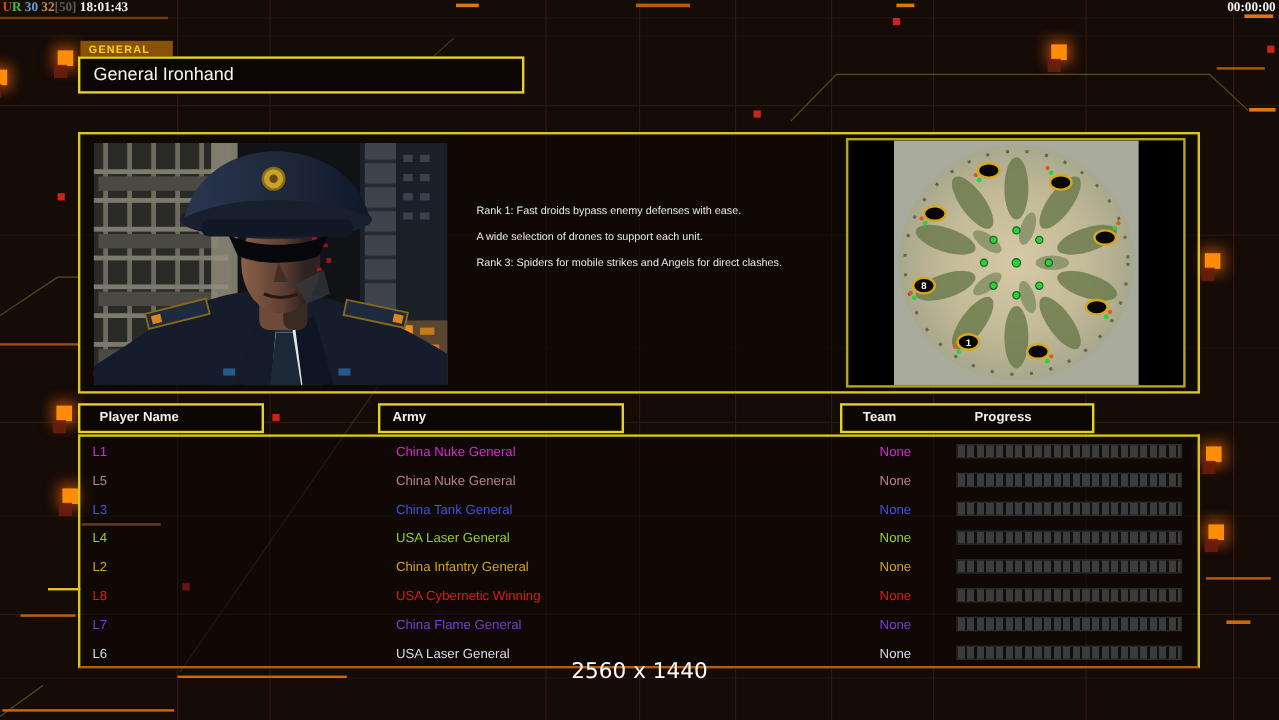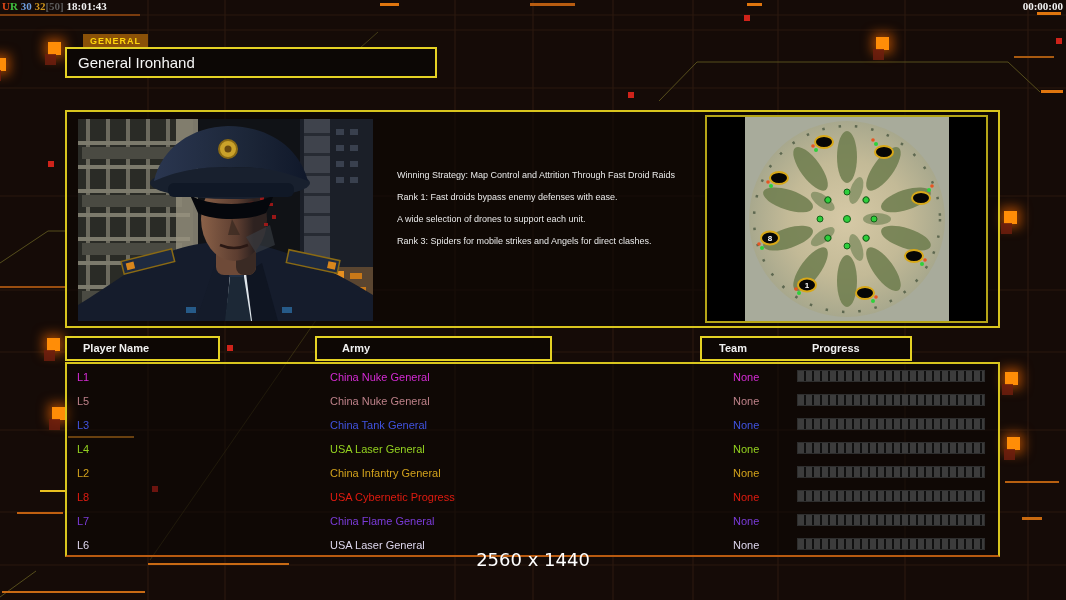--- a/index.html
+++ b/index.html
@@ -12,37 +12,37 @@
        background:#6f1d0e;opacity:.85;}
   .rsq{position:absolute;width:6px;height:6px;background:#cf231a;z-index:1;}
   .rsq.dim{background:#6a1a10;}
 
   .topbar{position:absolute;left:0;top:0;width:1066px;height:14px;z-index:3;
           font-family:Liberation Serif, serif;font-weight:bold;font-size:11px;line-height:13px;}
   .topbar .left{position:absolute;left:2px;top:0;white-space:pre;}
   .topbar .right{position:absolute;right:3px;top:0;color:#f2f2f2;}
 
   .gen-tab{position:absolute;left:67px;top:34px;z-index:2;background:#8a5108;color:#ffd60c;
-           font-size:9px;font-weight:bold;letter-spacing:1px;padding:2px 7px 1px 7px;margin-left:16px;}
+           font-size:9px;font-weight:bold;letter-spacing:1px;padding:2px 19px 1px 7px;}
   .name-box{position:absolute;left:65px;top:47px;width:372px;height:31px;z-index:2;
             border:2px solid #e5d224;background:#0c0705;color:#f5f5f5;font-size:15px;
             line-height:27px;padding-left:11px;box-sizing:border-box;}
 
   .info-panel{position:absolute;left:65px;top:110px;width:935px;height:218px;z-index:2;
               border:2px solid #d8c51e;background:rgba(12,6,3,.6);box-sizing:border-box;}
   .portrait{position:absolute;left:11px;top:7px;width:295px;height:202px;background:#000;}
   .strategy{position:absolute;left:330px;top:58px;width:296px;color:#e9e9e9;font-size:9px;line-height:11px;}
   .strategy p{margin:0 0 11px 0;}
   .map-box{position:absolute;left:638px;top:3px;width:283px;height:208px;border:2px solid #b5a517;
            background:#000;box-sizing:border-box;display:flex;align-items:center;justify-content:center;}
 
   .hdr{position:absolute;top:336px;height:25px;z-index:2;border:2px solid #e5d224;background:#0d0704;
        box-sizing:border-box;color:#f0f0f0;font-weight:bold;font-size:11px;line-height:21px;}
   .hdr-player{left:65px;width:155px;padding-left:16px;}
-  .hdr-army{left:315px;width:237px;padding-left:25px;}
+  .hdr-army{left:315px;width:205px;padding-left:10px;}
   .hdr-team{left:700px;width:212px;}
   .hdr-team .t1{position:absolute;left:17px;top:0;}
   .hdr-team .t2{position:absolute;left:110px;top:0;text-align:center;}
 
   .ptable{position:absolute;left:65px;top:362px;width:935px;height:195px;z-index:2;
           border:2px solid #d8c51e;border-bottom:2px solid #b85a10;background:rgba(10,5,3,.5);
           box-sizing:border-box;padding-top:3px;}
   .prow{position:relative;height:24px;font-size:11px;}
   .prow span{position:absolute;top:4px;white-space:nowrap;}
   .c-name{left:10px;}
@@ -254,21 +254,20 @@
         <g transform="rotate(12 235 143)">
             <rect x="209" y="136" width="52" height="13" fill="#1e2a40" stroke="#8a6a14" stroke-width="1.5"></rect>
           <rect x="250" y="139" width="8" height="7" fill="#d8861c"></rect>
           </g>
         <rect x="108" y="188" width="10" height="6" fill="#2a6aa0" opacity=".8"></rect>
         <rect x="204" y="188" width="10" height="6" fill="#2a6aa0" opacity=".8"></rect>
       </svg>
     </div>
 
     <div class="strategy" id="strategy-paragraphs">
-        <p>Winning Strategy: Map Control and Attrition Through Fast Droid Raids</p>
         <p>Rank 1: Fast droids bypass enemy defenses with ease.</p>
         <p>A wide selection of drones to support each unit.</p>
         <p>Rank 3: Spiders for mobile strikes and Angels for direct clashes.</p>
       </div>
 
     <div class="map-box">
       <svg width="204" height="204" viewBox="0 0 204 204">
         <defs>
           <radialGradient id="terr">
               <stop offset="0" stop-color="#d6c9a6"></stop>
@@ -396,21 +395,21 @@
         <span class="c-bar"></span>
       </div>
       <div class="prow" style="color: rgb(210, 162, 28);">
         <span class="c-name">L2</span>
         <span class="c-army">China Infantry General</span>
         <span class="c-team">None</span>
         <span class="c-bar"></span>
       </div>
       <div class="prow" style="color: rgb(224, 27, 16);">
         <span class="c-name">L8</span>
-        <span class="c-army">USA Cybernetic Progress</span>
+        <span class="c-army">USA Cybernetic Winning</span>
         <span class="c-team">None</span>
         <span class="c-bar"></span>
       </div>
       <div class="prow" style="color: rgb(122, 59, 216);">
         <span class="c-name">L7</span>
         <span class="c-army">China Flame General</span>
         <span class="c-team">None</span>
         <span class="c-bar"></span>
       </div>
       <div class="prow" style="color: rgb(222, 215, 238);">

